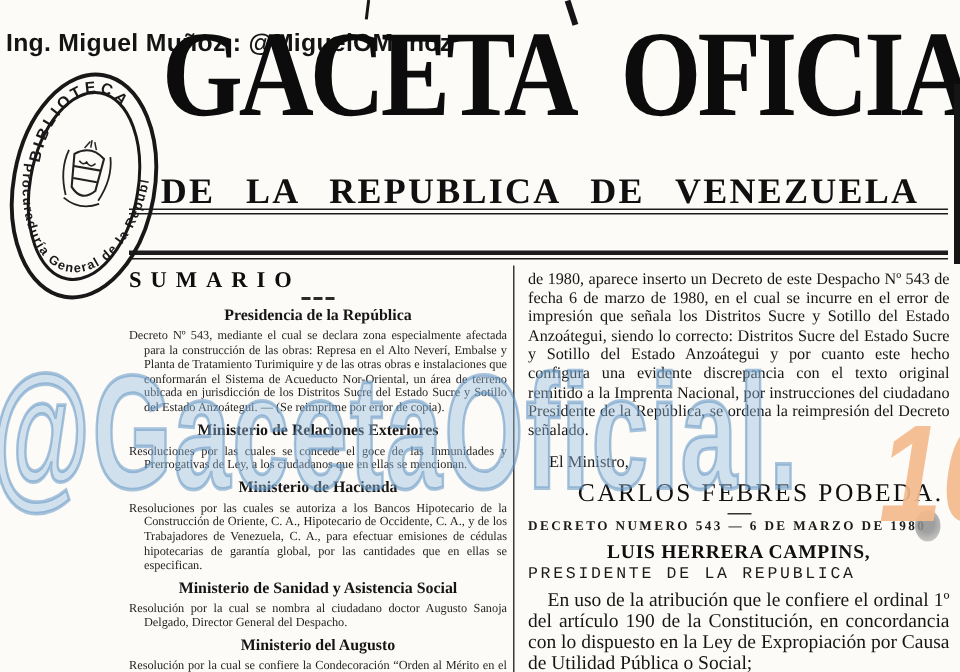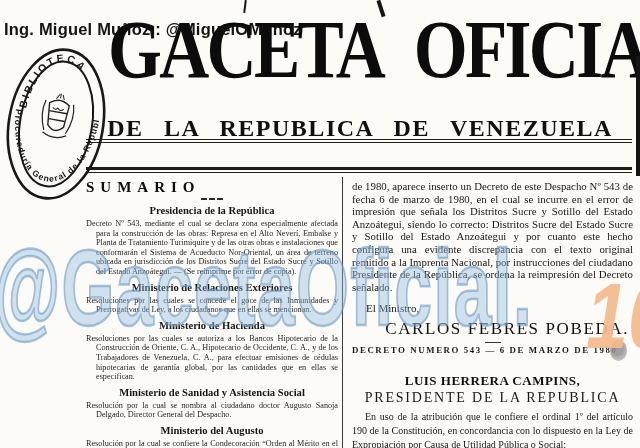--- a/index.html
+++ b/index.html
@@ -61,23 +61,23 @@
   .rc-dash{width:16px;height:0;border-top:1.5px solid #333;margin:3px auto 2px;}
   .decree-heading{
     position:relative;text-align:left;font-weight:bold;font-size:8.8px;
     letter-spacing:1.6px;margin:2px 0 1px;white-space:nowrap;color:#1a1a1a;font-family:Liberation Serif, serif;
   }
   .gray-blob{
     position:absolute;right:6px;top:-5px;width:17px;height:21px;border-radius:50%;
     background:radial-gradient(circle at 45% 45%, #8f8f8f 0 35%, #b5b5b5 70%, #d9d9d6 100%);
     opacity:.85;
   }
-  .president-name{text-align:center;font-weight:bold;font-size:13px;letter-spacing:.5px;margin:18px 0 0;color:#0f0f0f;}
-  .president-title{text-align:center;font-size:14px;letter-spacing:1.8px;margin:1px 0 4px;color:#1a1a1a;}
-  .rc-par2{font-size:10px;line-height:13.8px;text-align:justify;margin:2px 0 0;color:#161616;}
+  .president-name{text-align:center;font-weight:bold;font-size:13px;letter-spacing:.5px;margin:5px 0 0;color:#0f0f0f;}
+  .president-title{font-size:11px;letter-spacing:1.8px;margin:1px 0 4px;color:#1a1a1a;font-family:Liberation Mono, monospace;}
+  .rc-par2{font-size:13px;line-height:13.8px;text-align:justify;margin:2px 0 0;color:#161616;}
   .considerando{text-align:center;font-weight:bold;font-size:11.2px;margin:6px 0 4px;color:#141414;}
   
   .wm-blue{
     position:absolute;left:-6px;top:234px;z-index:5;pointer-events:none;
     font-family:"Liberation Sans","DejaVu Sans",sans-serif;font-weight:bold;
     font-size:108px;line-height:1;white-space:nowrap;
     color:rgba(148,186,219,.42);
     -webkit-text-stroke:2.5px rgba(96,148,194,.55);
     transform:scale(.63,1.0);transform-origin:left top;letter-spacing:2px;
   }

